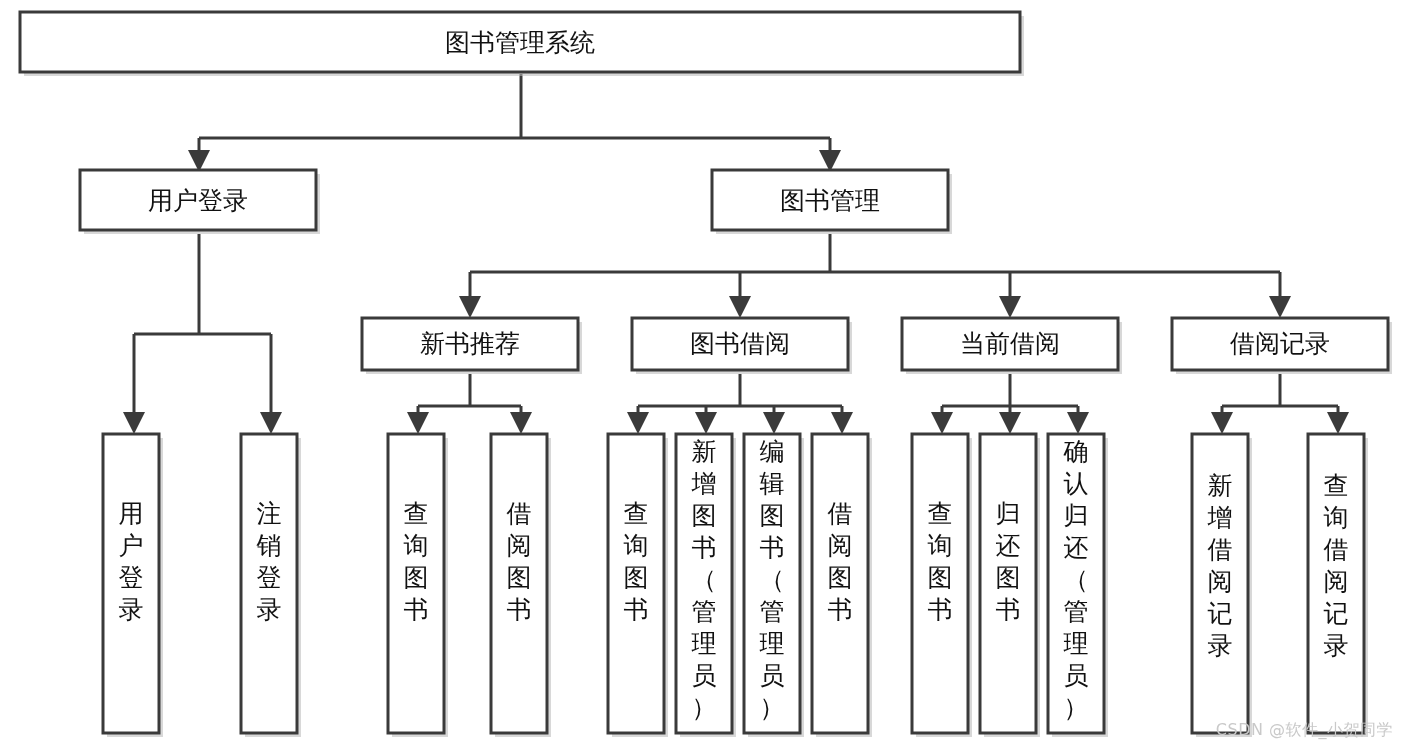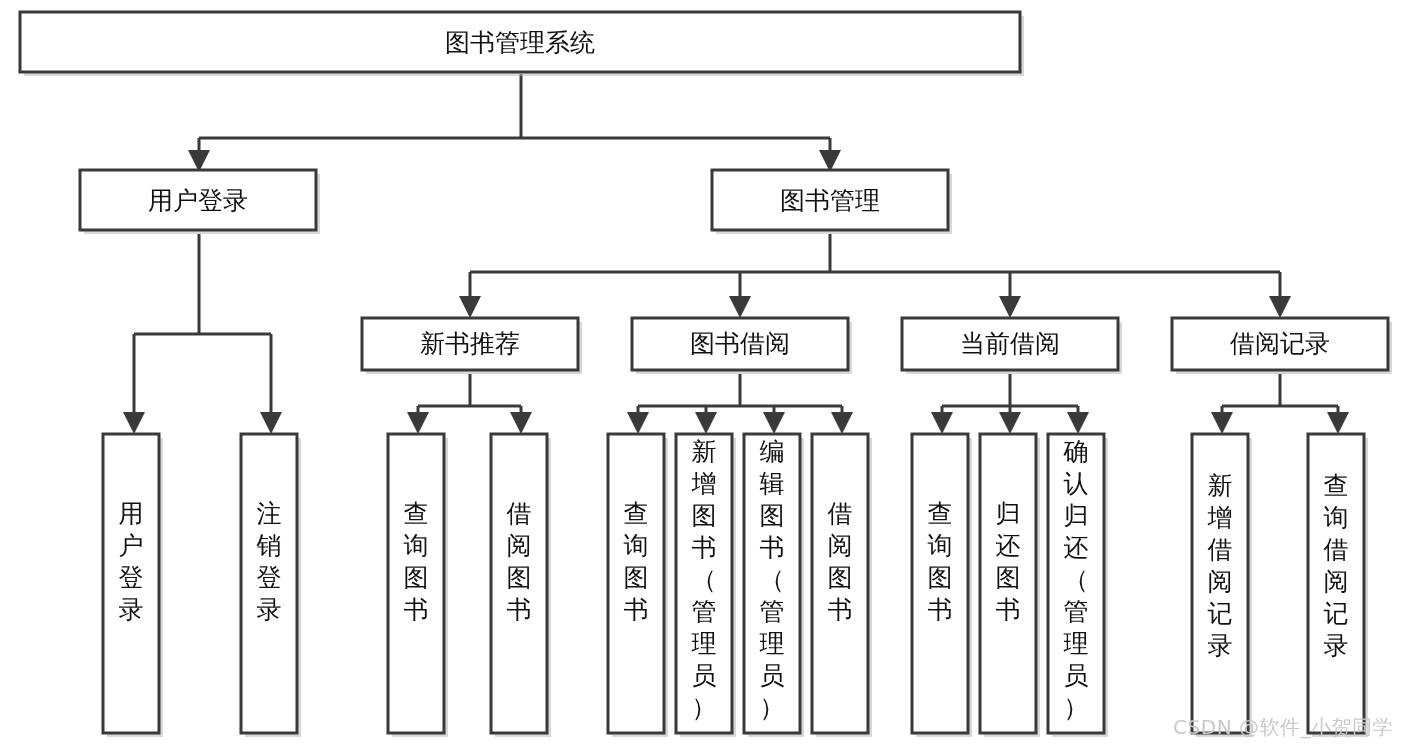--- a/index.html
+++ b/index.html
@@ -55,21 +55,21 @@
     fill: #111111;
     font-family: "DejaVu Sans", "Liberation Sans", sans-serif;
     font-size: 25px;
     text-anchor: middle;
   }
   .watermark {
     position: absolute;
     right: 12px;
     bottom: 6px;
     color: #c9c9c9;
-    font-size: 20px;
+    font-size: 16px;
     font-family: "DejaVu Sans", "Liberation Sans", sans-serif;
     white-space: nowrap;
     letter-spacing: 0.5px;
     pointer-events: none;
   }
 </style>
 </head>
 <body>
 
 <div id="diagram-root">

